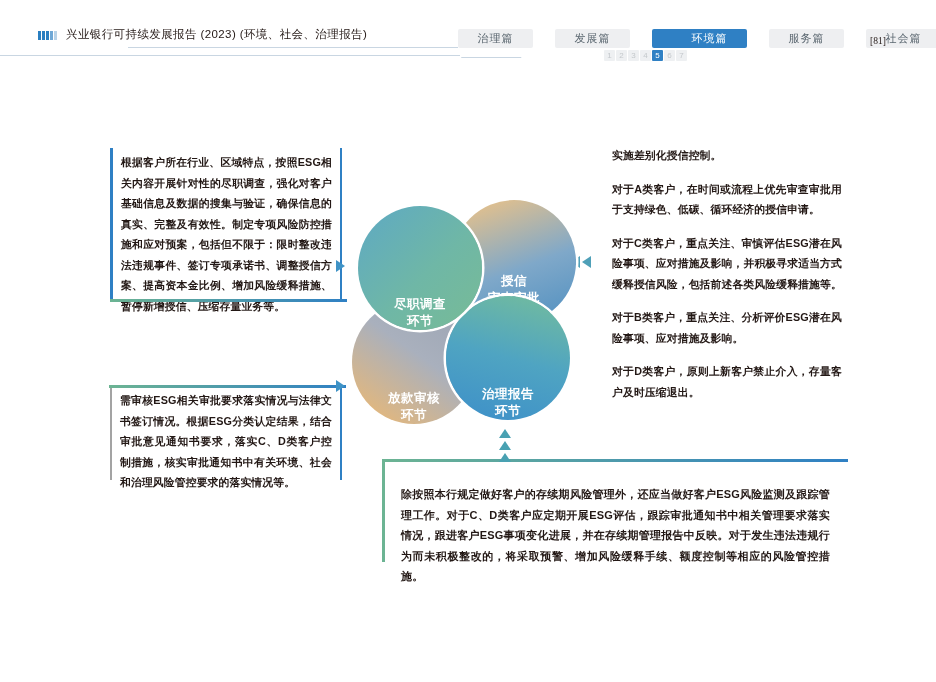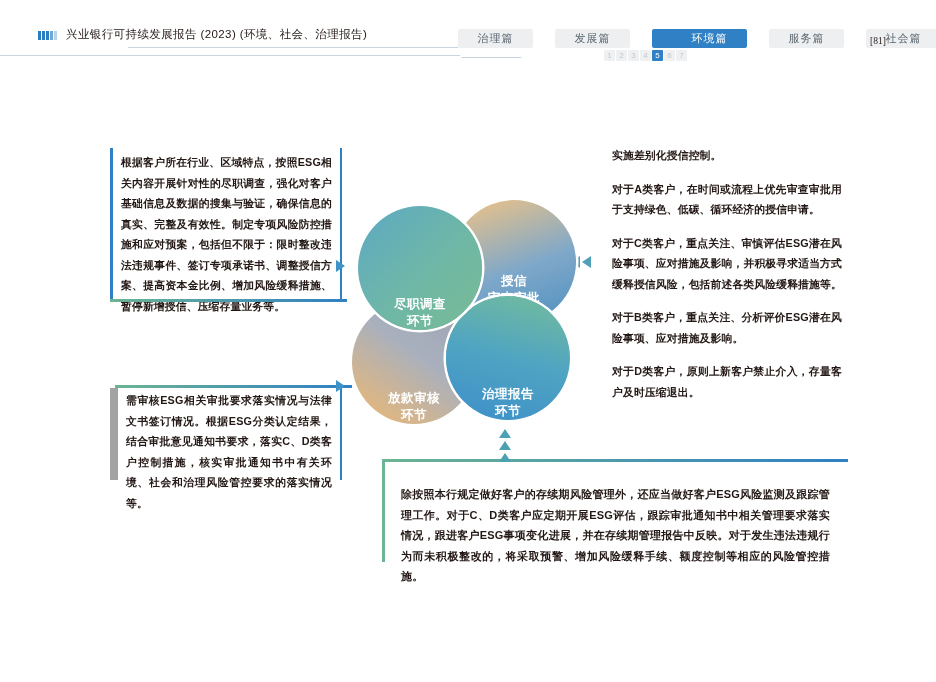--- a/index.html
+++ b/index.html
@@ -60,21 +60,21 @@
     border-right:2px solid #2f80c4;
     padding:4px 8px 0 8px;
   }
   #box-left-top .edge-bottom{
     position:absolute;left:-3px;bottom:-2px;width:237px;height:3px;
     background:linear-gradient(to right,#6cb493,#2f80c4);
   }
   
   #box-left-bottom{
     left:110px;top:388px;width:232px;height:92px;
-    border-left:8px solid #a3a3a3;
+    border-left:2px solid #a3a3a3;
     border-right:2px solid #2f80c4;
     padding:2px 8px 0 8px;
   }
   #box-left-bottom .edge-top{
     position:absolute;left:-3px;top:-3px;width:237px;height:3px;
     background:linear-gradient(to right,#6cb493,#2f80c4);
   }
   
   #box-right{
     left:608px;top:143px;width:238px;height:240px;

